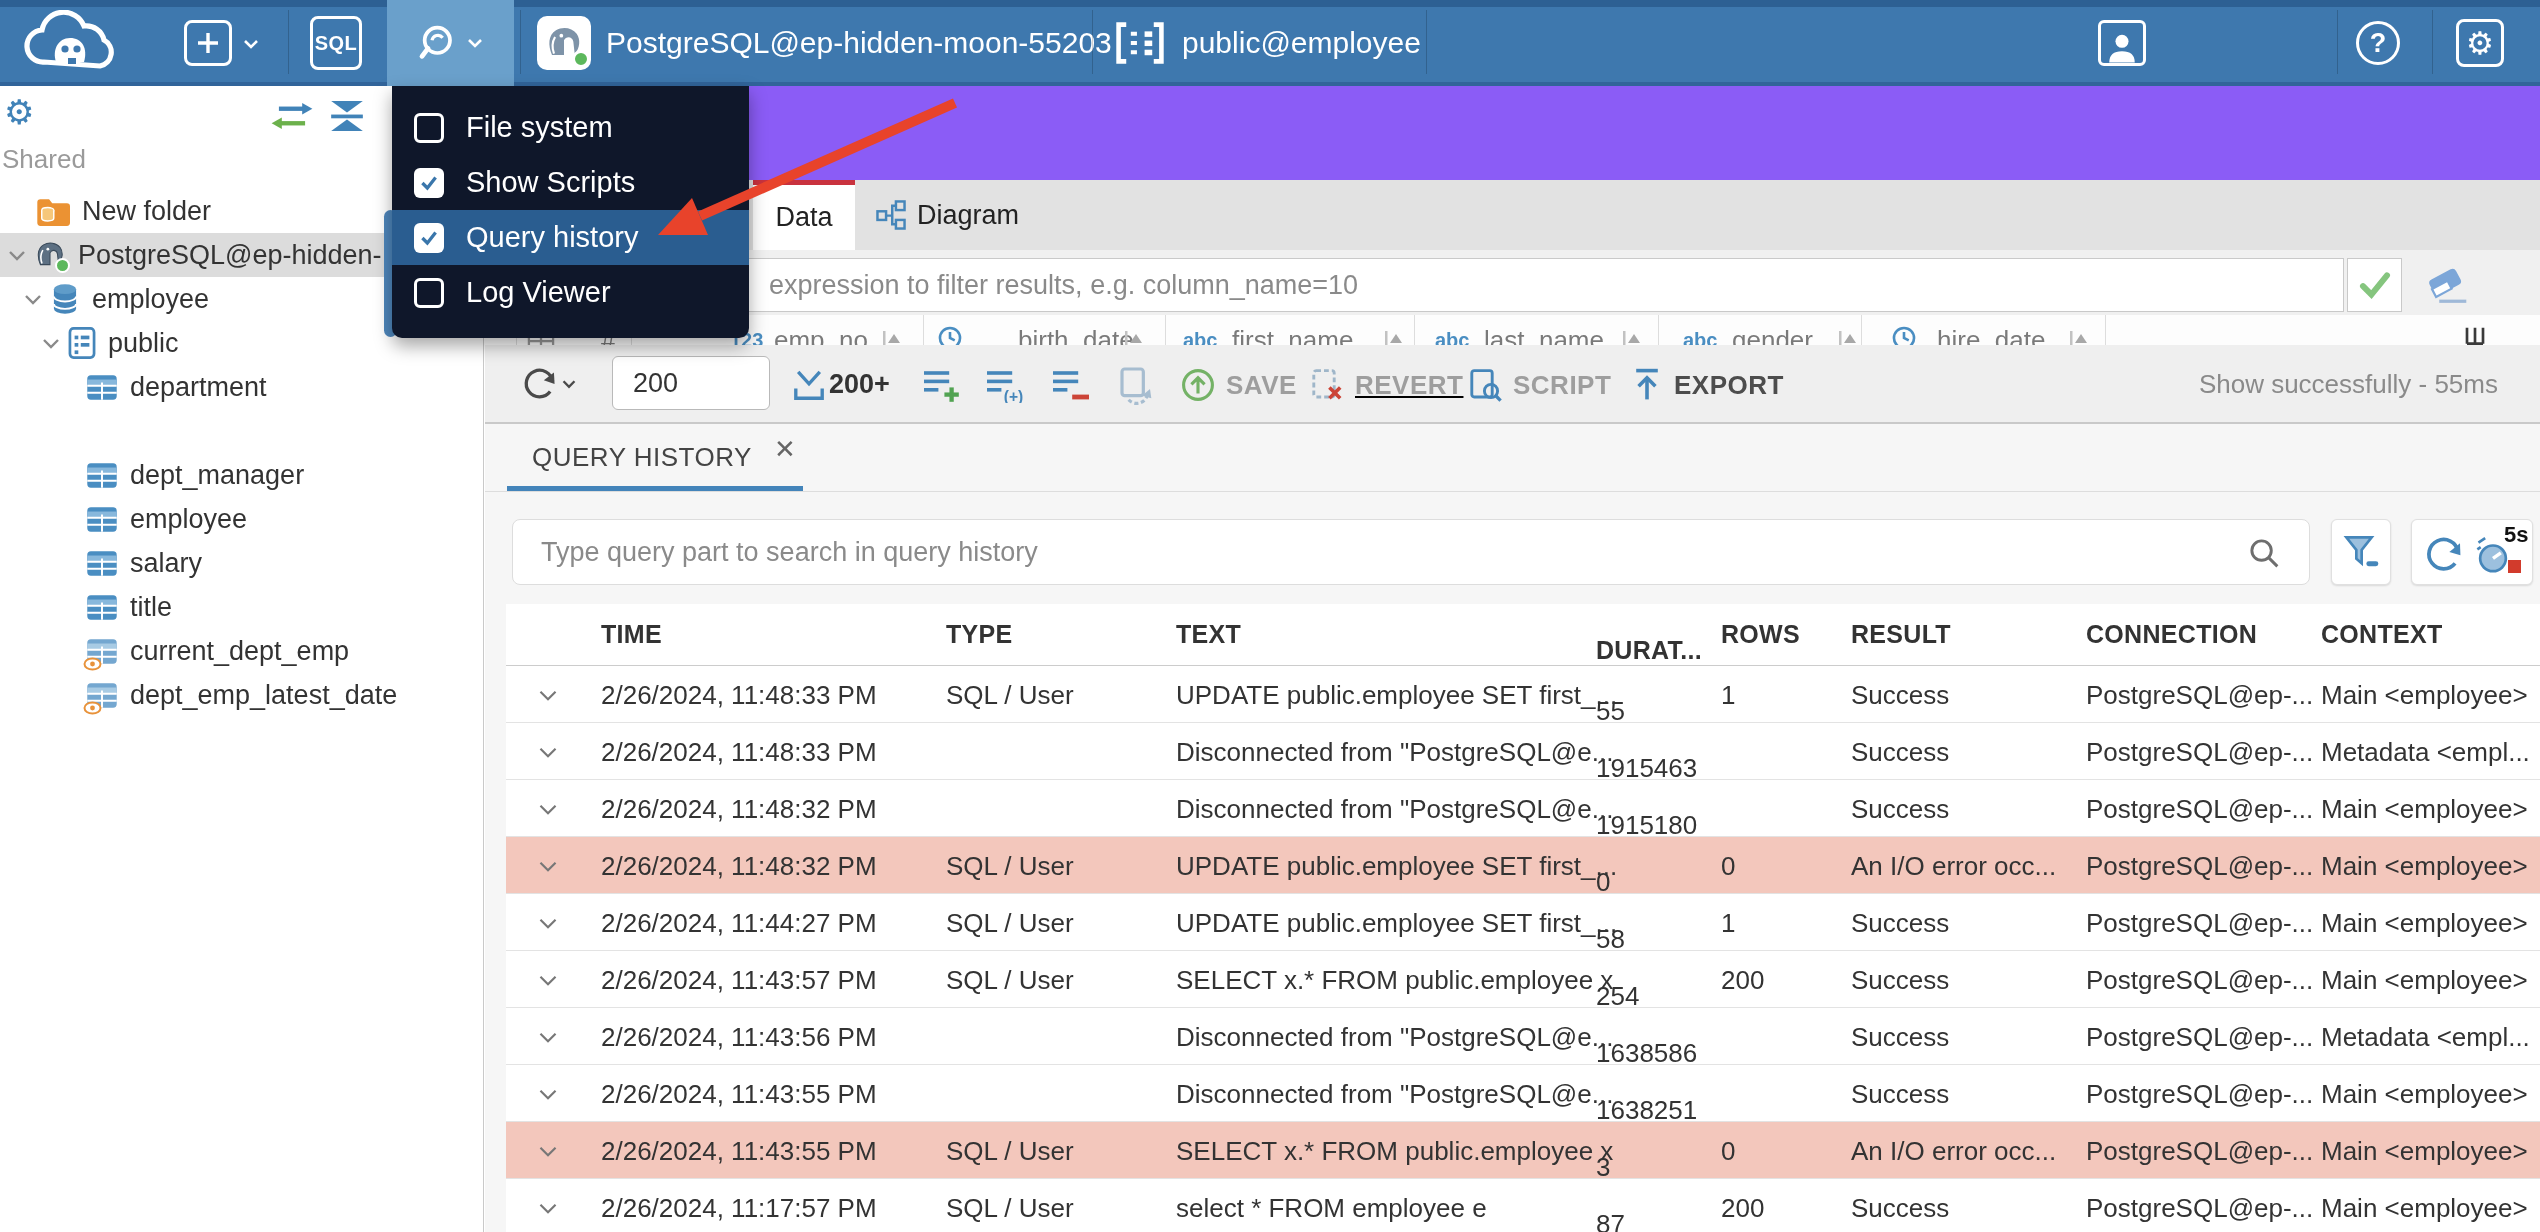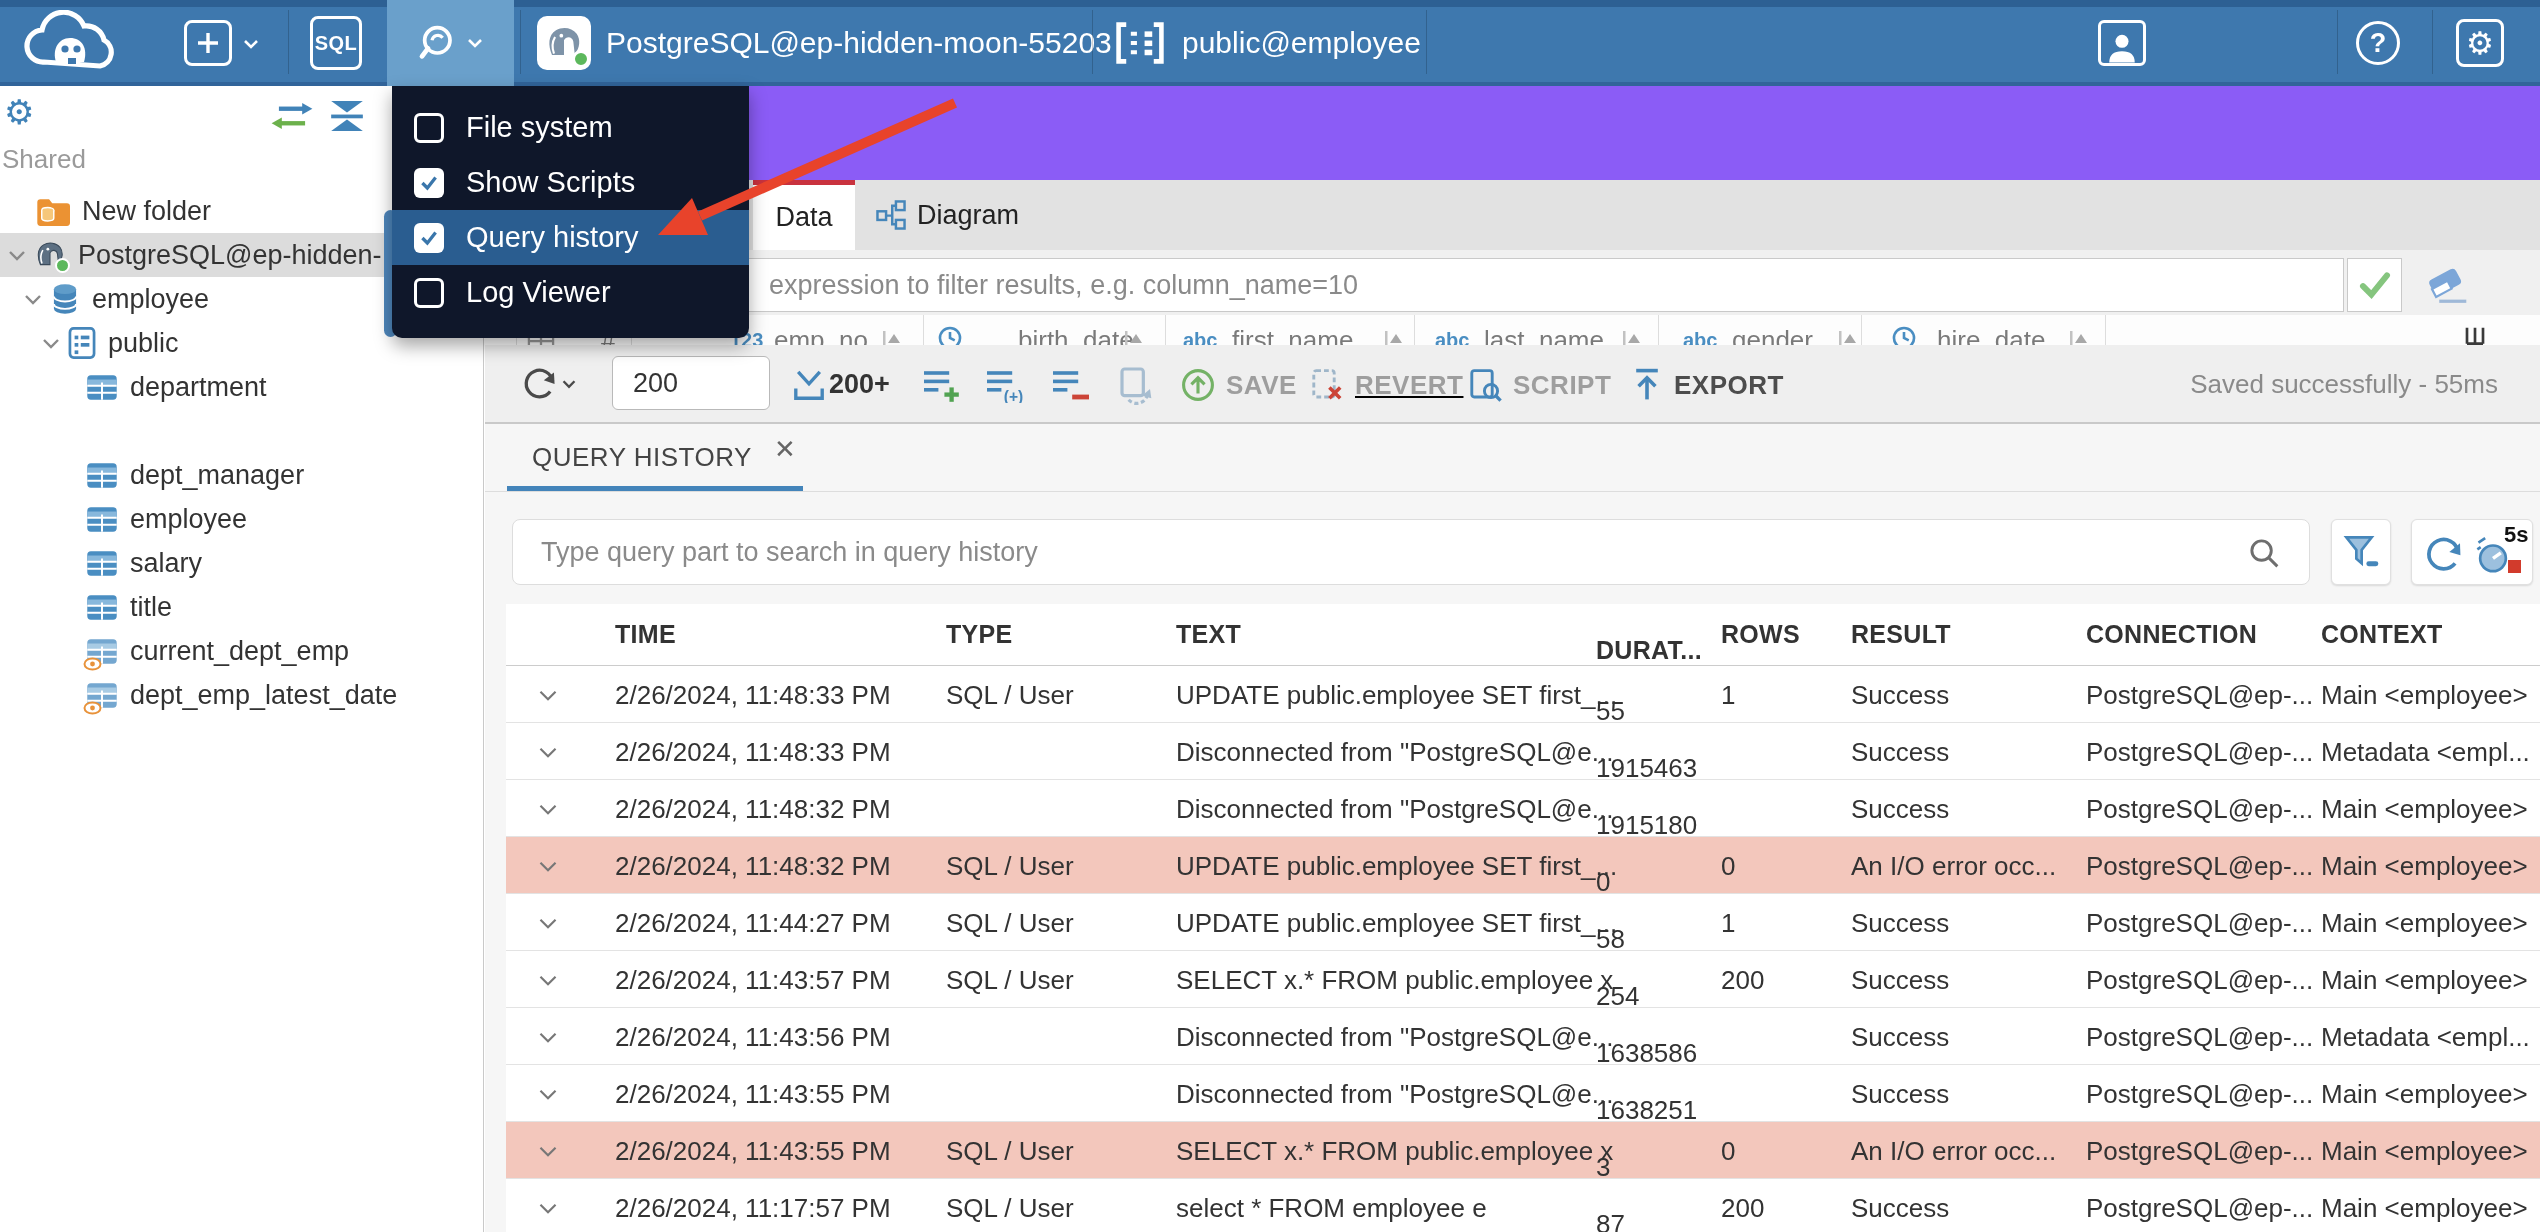--- a/index.html
+++ b/index.html
@@ -78,21 +78,21 @@
   #qh-5s { position:absolute; left:92px; top:2px; font-size:22px; font-weight:bold; color:#111; }
   #qh-redsq { position:absolute; left:96px; top:40px; width:13px; height:13px; background:#d23b2c; }
 
   #qh-table { position:absolute; left:21px; top:180px; width:2034px; background:#fff; }
   .qh-hrow { position:relative; height:62px; border-bottom:1px solid #ccc; }
   .qh-hcell { position:absolute; top:16px; font-size:25px; font-weight:bold; color:#333; letter-spacing:0.3px; }
   .qh-row { position:relative; height:57px; border-bottom:1px solid #e3e3e3; background:#fff; }
   .qh-row.err { background:#f3c7bc; }
   .qh-cell { position:absolute; top:14px; font-size:26px; color:#333; white-space:nowrap; }
   .qh-chev { position:absolute; left:28px; top:15px; }
-  .cx-time{left:109px;} .cx-type{left:440px;} .cx-text{left:670px;} .cx-dur{left:1090px;margin-top:16px;}
+  .cx-time{left:95px;} .cx-type{left:440px;} .cx-text{left:670px;} .cx-dur{left:1090px;margin-top:16px;}
   .cx-rows{left:1215px;} .cx-result{left:1345px;} .cx-conn{left:1580px;} .cx-ctx{left:1815px; width:218px; overflow:hidden;}
 
   
   #toolsmenu { position:absolute; left:392px; top:86px; width:357px; height:252px; background:#0f172a; border-radius:0 0 10px 10px; box-shadow:0 8px 18px rgba(0,0,0,0.35); z-index:50; padding-top:14px; }
   .menu-item { height:55px; display:flex; align-items:center; padding-left:22px; color:#fff; font-size:29px; }
   .menu-item.hl { background:#2a5d90; }
   .mcheck { width:30px; height:30px; border-radius:6px; margin-right:22px; flex:none; display:flex; align-items:center; justify-content:center; }
   .mcheck.off { border:3px solid #fff; }
   .mcheck.on { background:#fff; }
 
@@ -568,21 +568,21 @@
 
       <div class="tbr" style="left:1145px; top:22px;">
         <svg width="34" height="36" viewBox="0 0 26 30" fill="none" stroke="#4586ba" stroke-width="3">
           <line x1="4" y1="3" x2="22" y2="3"></line>
             <line x1="13" y1="27" x2="13" y2="9"></line>
             <polyline points="6,16 13,9 20,16"></polyline>
         </svg>
         <span class="tool-label dark" style="margin-left:10px;">EXPORT</span>
       </div>
 
-      <span id="tb-status">Saved successfully - 55ms</span>
+      <span id="tb-status">Show successfully - 55ms</span>
     </div>
 
     <div id="panel">
       <span id="qh-tab-label">QUERY HISTORY</span>
       <span id="qh-close">✕</span>
       <div id="qh-underline"></div>
       <div id="qh-hr"></div>
 
       <input id="qh-search" placeholder="Type query part to search in query history" style="">
       <span id="qh-search-ic">

